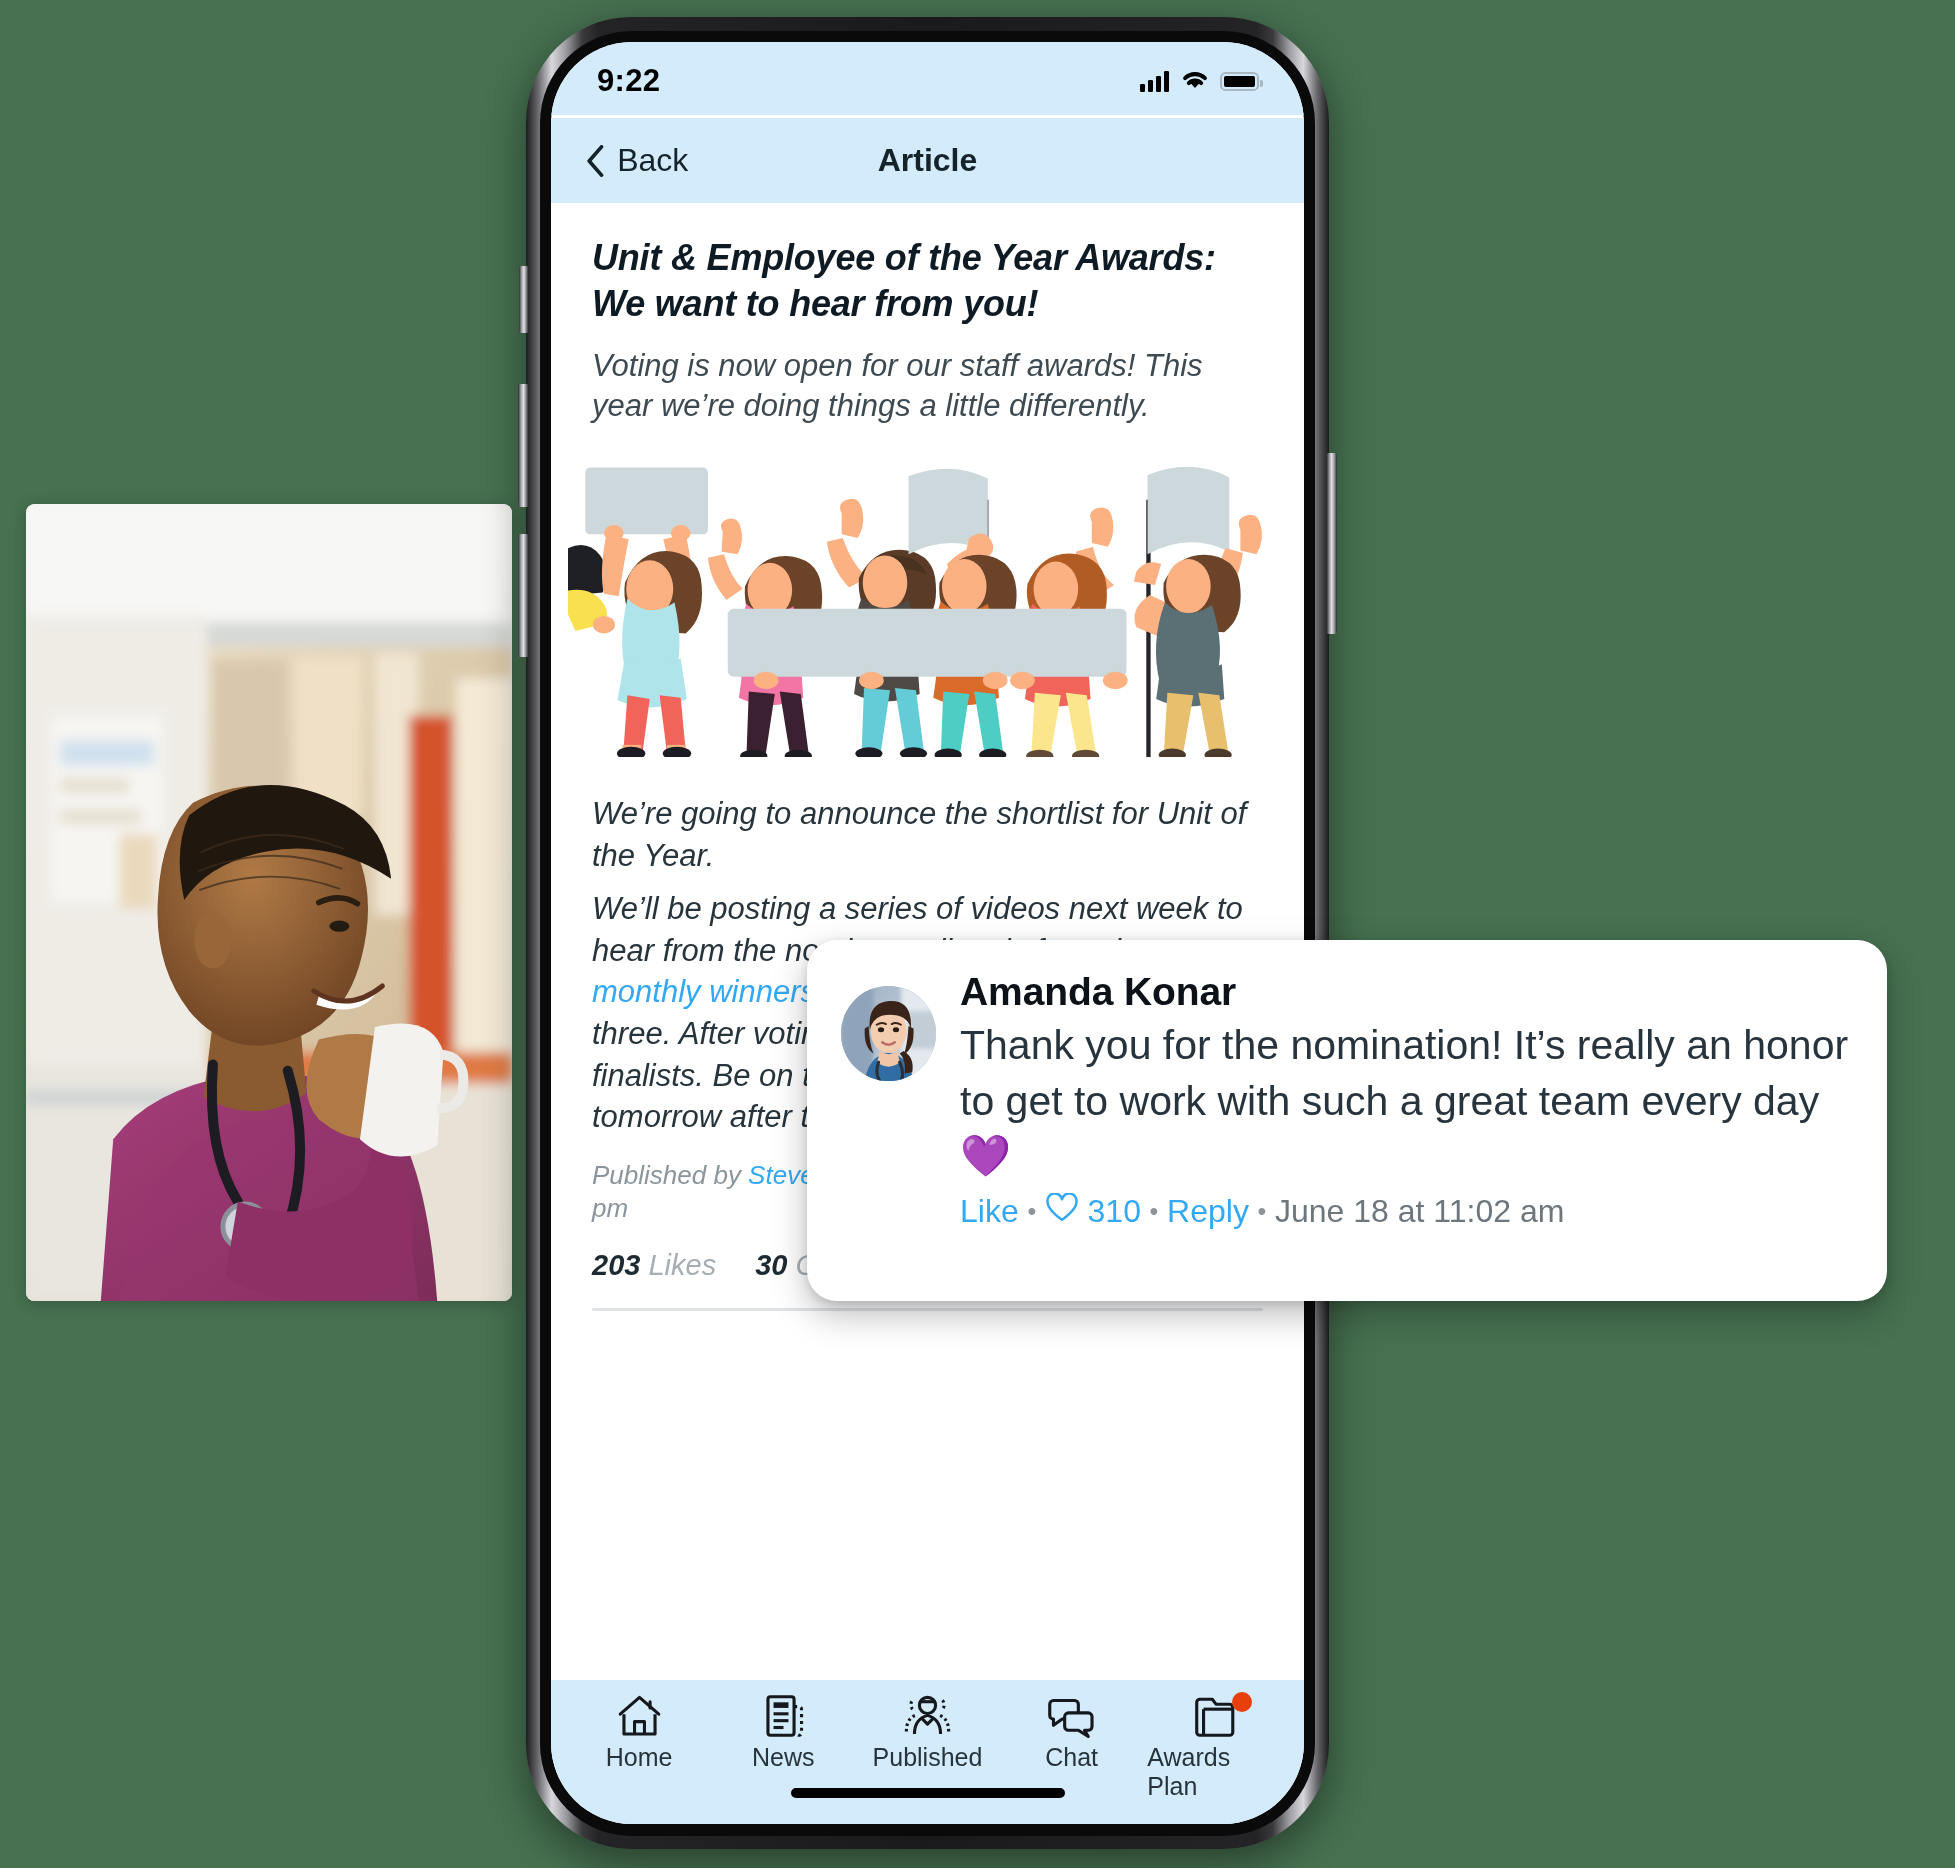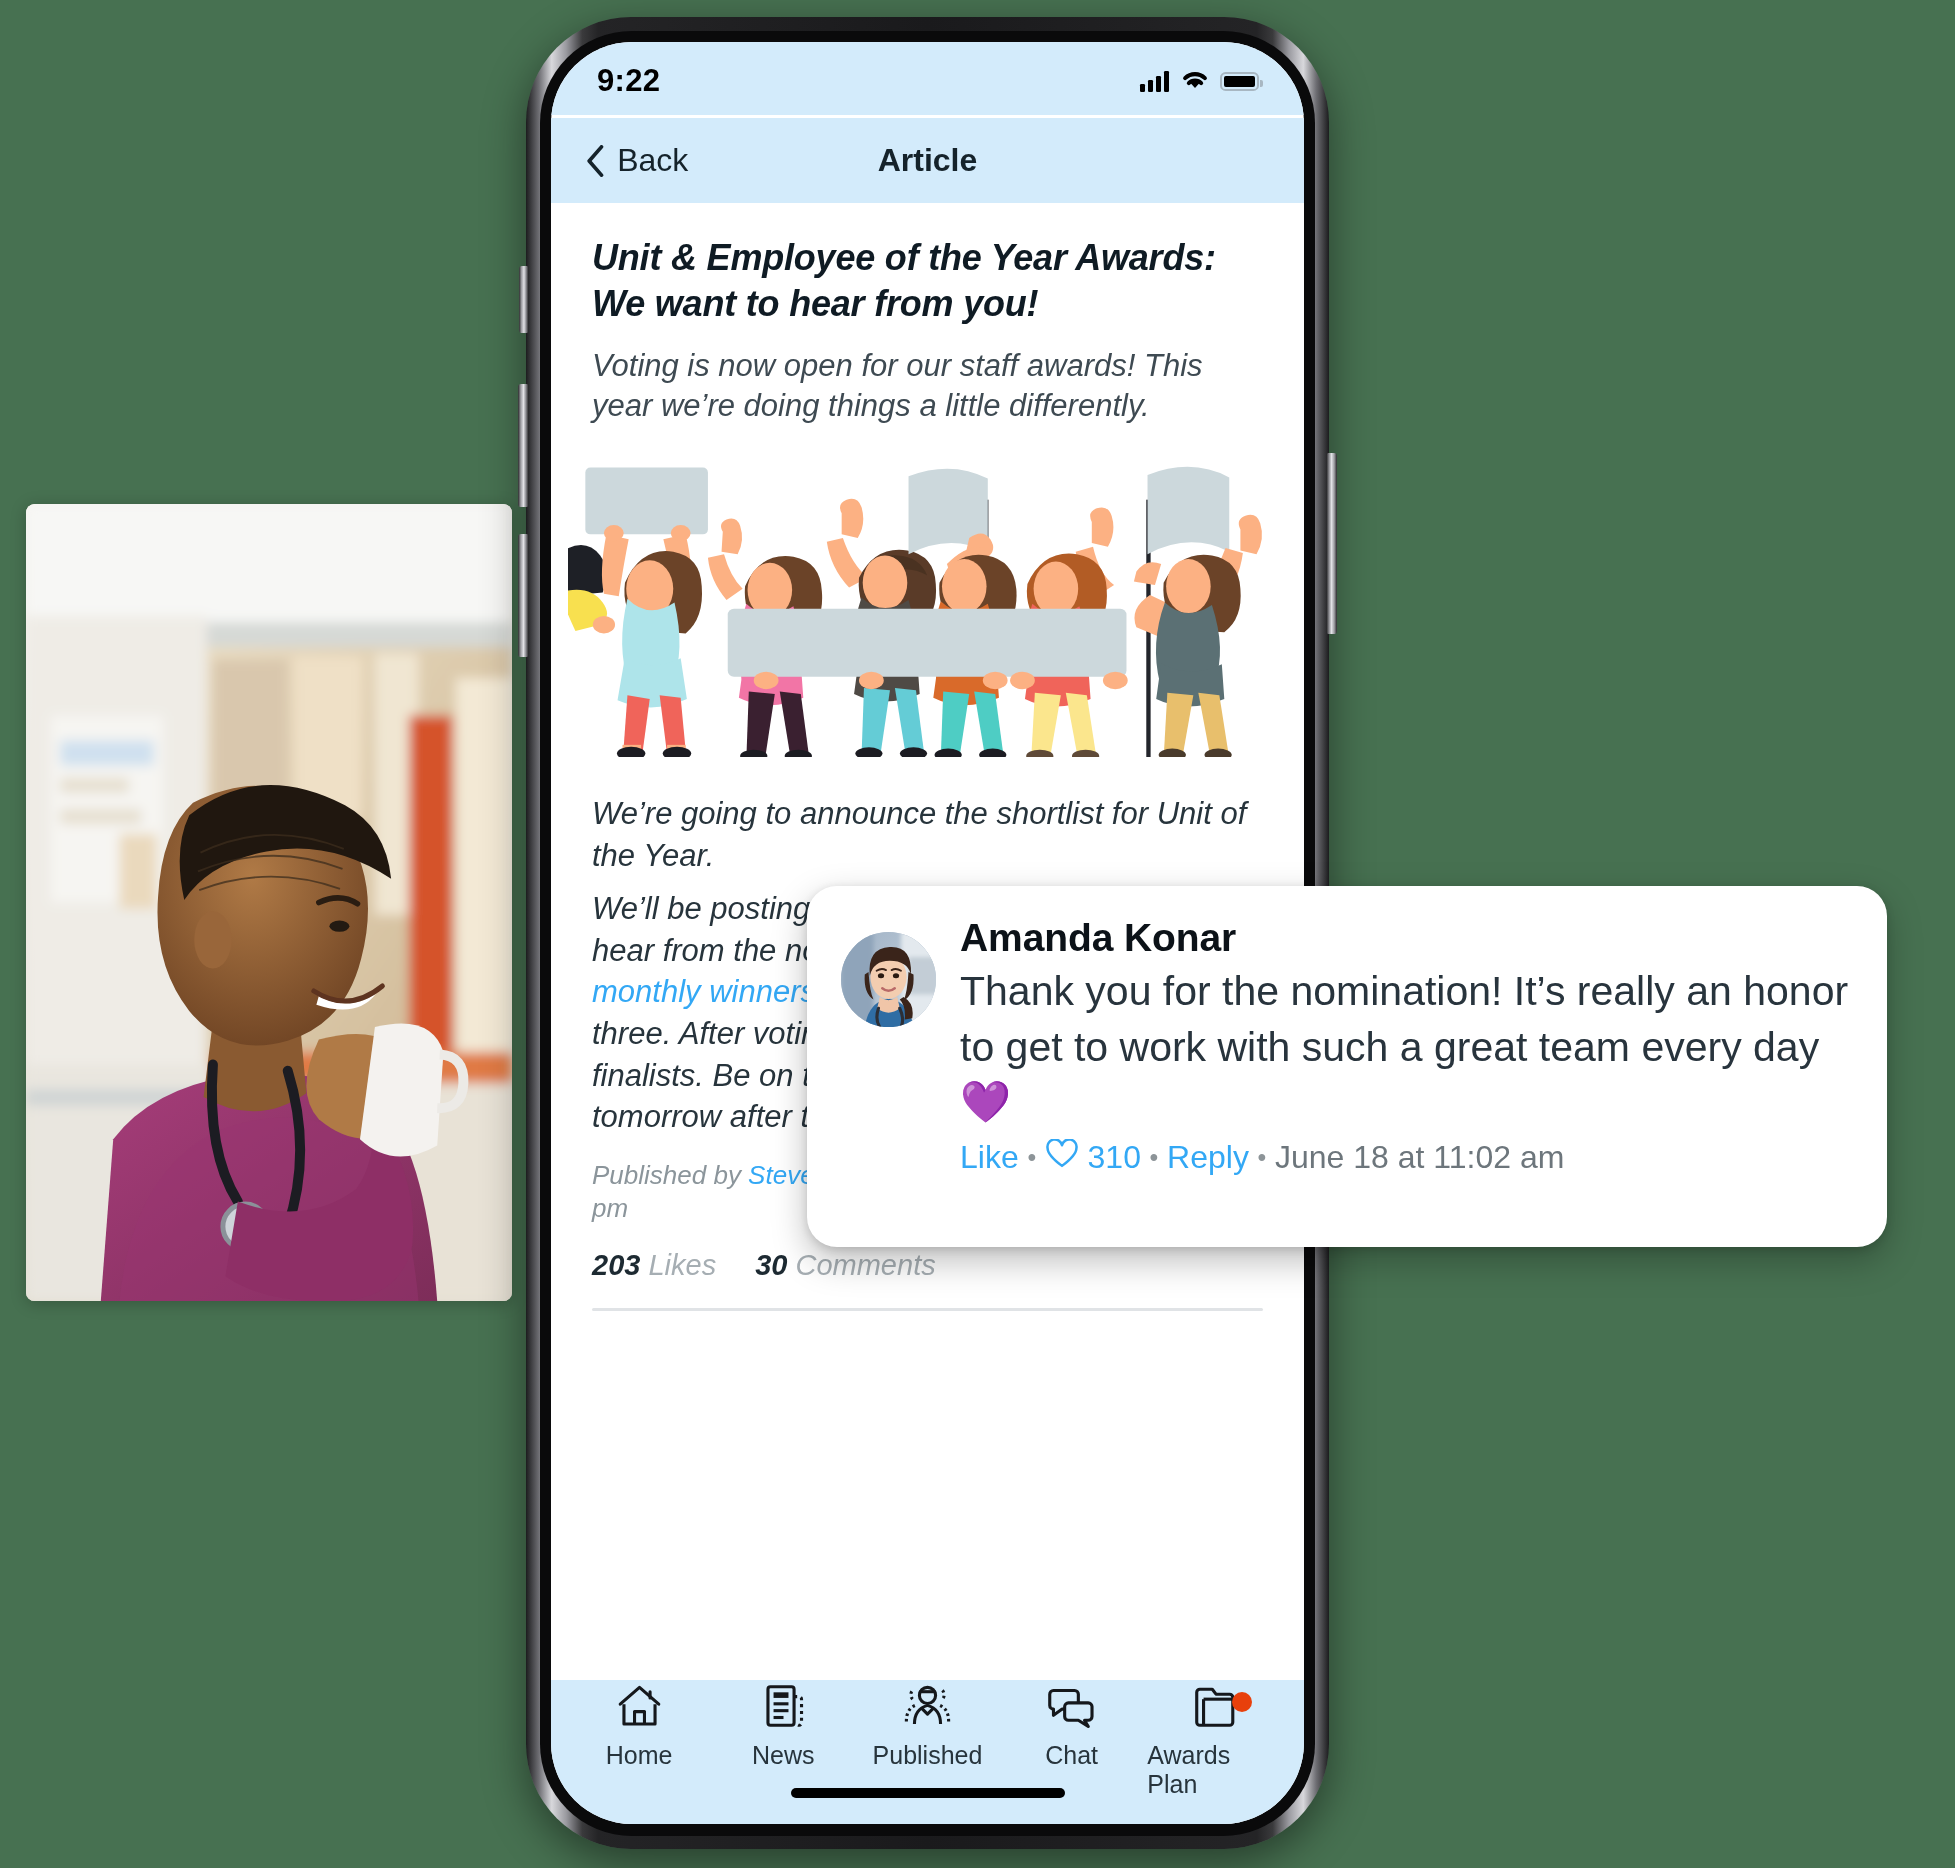--- a/index.html
+++ b/index.html
@@ -157,40 +157,40 @@
   }
 
   
   .tabbar{
     position:absolute; left:0; bottom:0; width:100%; height:144px;
     background:#d3ebfb;
     display:flex; align-items:flex-start; justify-content:space-around;
     padding:0 16px; z-index:20;
   }
   .tab{
-    width:137px; padding-top:3px;
-    display:flex; flex-direction:column; align-items:center; gap:12px;
+    width:137px; padding-top:13px;
+    display:flex; flex-direction:column; align-items:center; gap:4px;
     cursor:pointer; position:relative;
   }
   .tab svg{ display:block; }
   .tab span{ font-size:25px; color:#27343c; }
   .tab-badge{
     position:absolute; top:11.2px; right:32px;
     width:20px; height:20px; border-radius:50%;
     background:#e8400c;
   }
   .home-indicator{
     position:absolute; left:50%; transform:translateX(-50%);
     bottom:26px; width:274px; height:10px; border-radius:6.2px; background:#000;
     z-index:22;
   }
 
   
   .comment-card{
-    position:absolute; left:807px; top:886px;
+    position:absolute; left:807px; top:940px;
     width:1080px; height:361px;
     background:#fff; border-radius:30px;
     box-shadow:0 13.7px 35px rgba(0,0,0,.26), 0 2.5px 8.7px rgba(0,0,0,.12);
     z-index:60;
     display:flex; padding:32px 34px 0 34px;
   }
   .cc-avatar{
     flex:0 0 auto;
     width:95px; height:95px; border-radius:50%;
     overflow:hidden; margin-right:24px; margin-top:13.7px;

